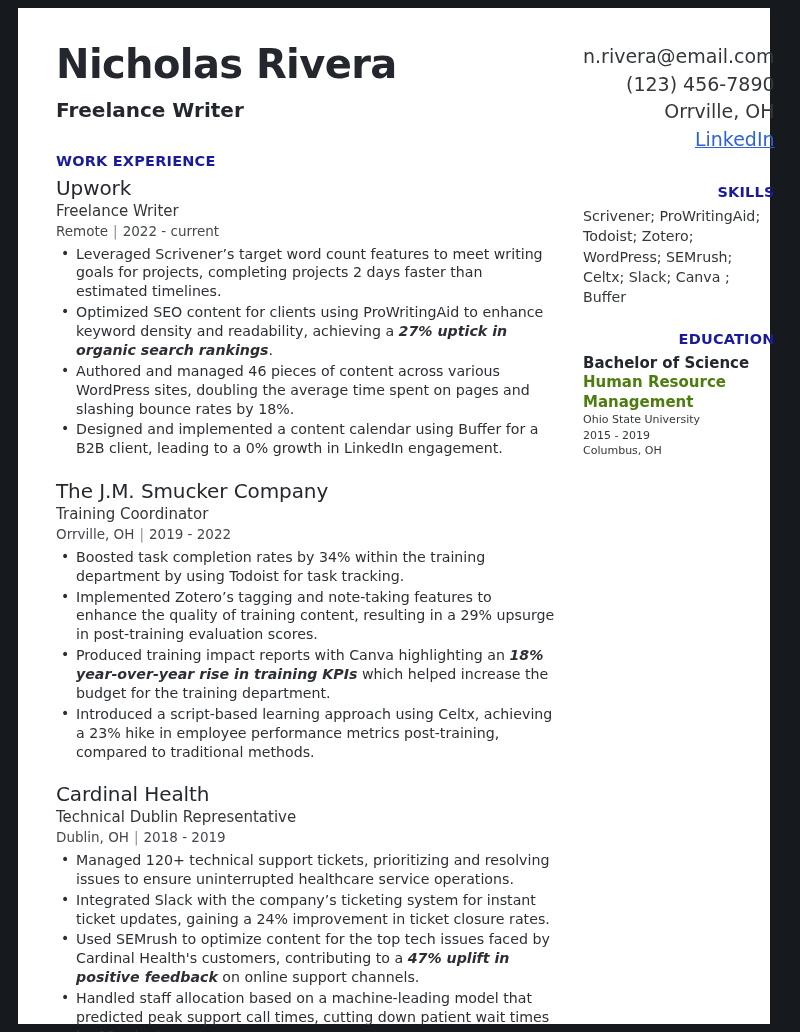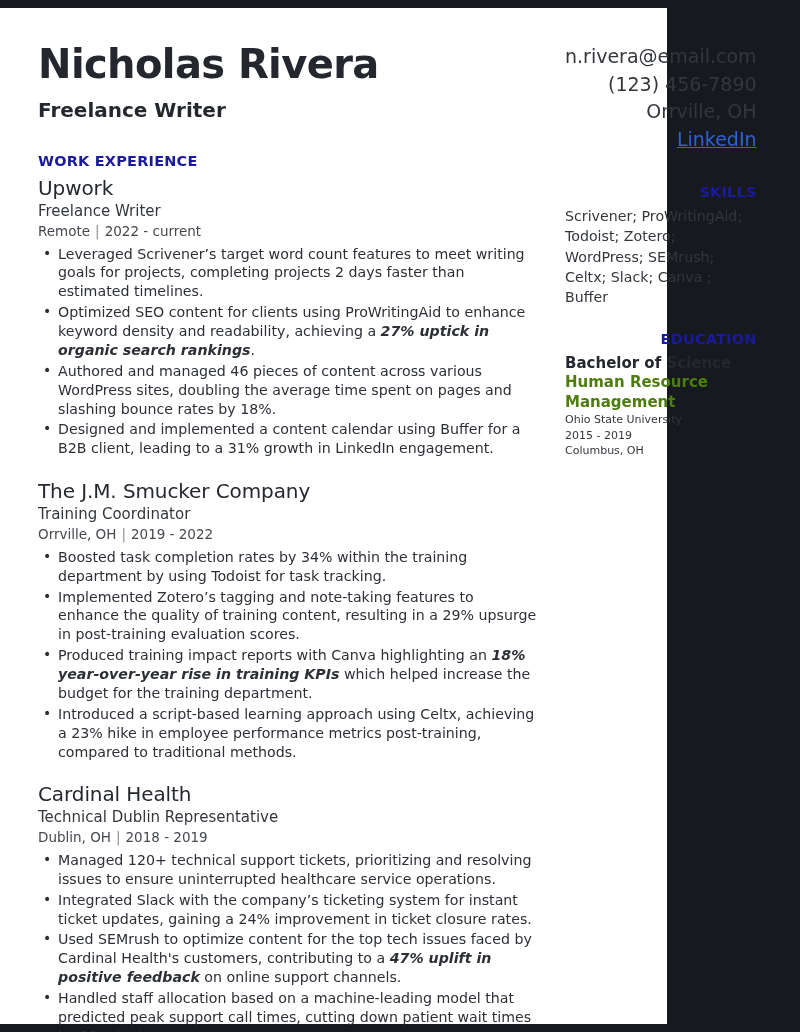--- a/index.html
+++ b/index.html
@@ -8,23 +8,23 @@
     background: #16191d;
   }
   body {
     width: 800px;
     height: 1032px;
     overflow: hidden;
     font-family: "DejaVu Sans", sans-serif;
   }
   .page {
     position: absolute;
-    left: 0;
+    left: 18px;
     top: 8px;
-    width: 667px;
+    width: 752px;
     height: 1016px;
     background: #ffffff;
     box-sizing: border-box;
     padding: 30px 30px 0 38px;
     display: flex;
     flex-direction: column;
   }
 
   .resume-grid {
     display: flex;
@@ -173,21 +173,21 @@
 
       <div id="jobs-container">
           <div class="job">
             <div class="job-company">Upwork</div>
             <div class="job-title">Freelance Writer</div>
             <div class="job-meta"><span>Remote</span><span class="sep">|</span><span>2022 - current</span></div>
             <ul class="bullets">
               <li><span>Leveraged Scrivener’s target word count features to meet writing goals for projects, completing projects 2 days faster than estimated timelines.</span></li>
               <li><span>Optimized SEO content for clients using ProWritingAid to enhance keyword density and readability, achieving a </span><span class="hl">27% uptick in organic search rankings</span><span>.</span></li>
               <li><span>Authored and managed 46 pieces of content across various WordPress sites, doubling the average time spent on pages and slashing bounce rates by 18%.</span></li>
-              <li><span>Designed and implemented a content calendar using Buffer for a B2B client, leading to a 31% growth in LinkedIn engagement.</span></li>
+              <li><span>Designed and implemented a content calendar using Buffer for a B2B client, leading to a 0% growth in LinkedIn engagement.</span></li>
             </ul>
           </div>
           <div class="job">
             <div class="job-company">The J.M. Smucker Company</div>
             <div class="job-title">Training Coordinator</div>
             <div class="job-meta"><span>Orrville, OH</span><span class="sep">|</span><span>2019 - 2022</span></div>
             <ul class="bullets">
               <li><span>Boosted task completion rates by 34% within the training department by using Todoist for task tracking.</span></li>
               <li><span>Implemented Zotero’s tagging and note-taking features to enhance the quality of training content, resulting in a 29% upsurge in post-training evaluation scores.</span></li>
               <li><span>Produced training impact reports with Canva highlighting an </span><span class="hl">18% year-over-year rise in training KPIs</span><span> which helped increase the budget for the training department.</span></li>

